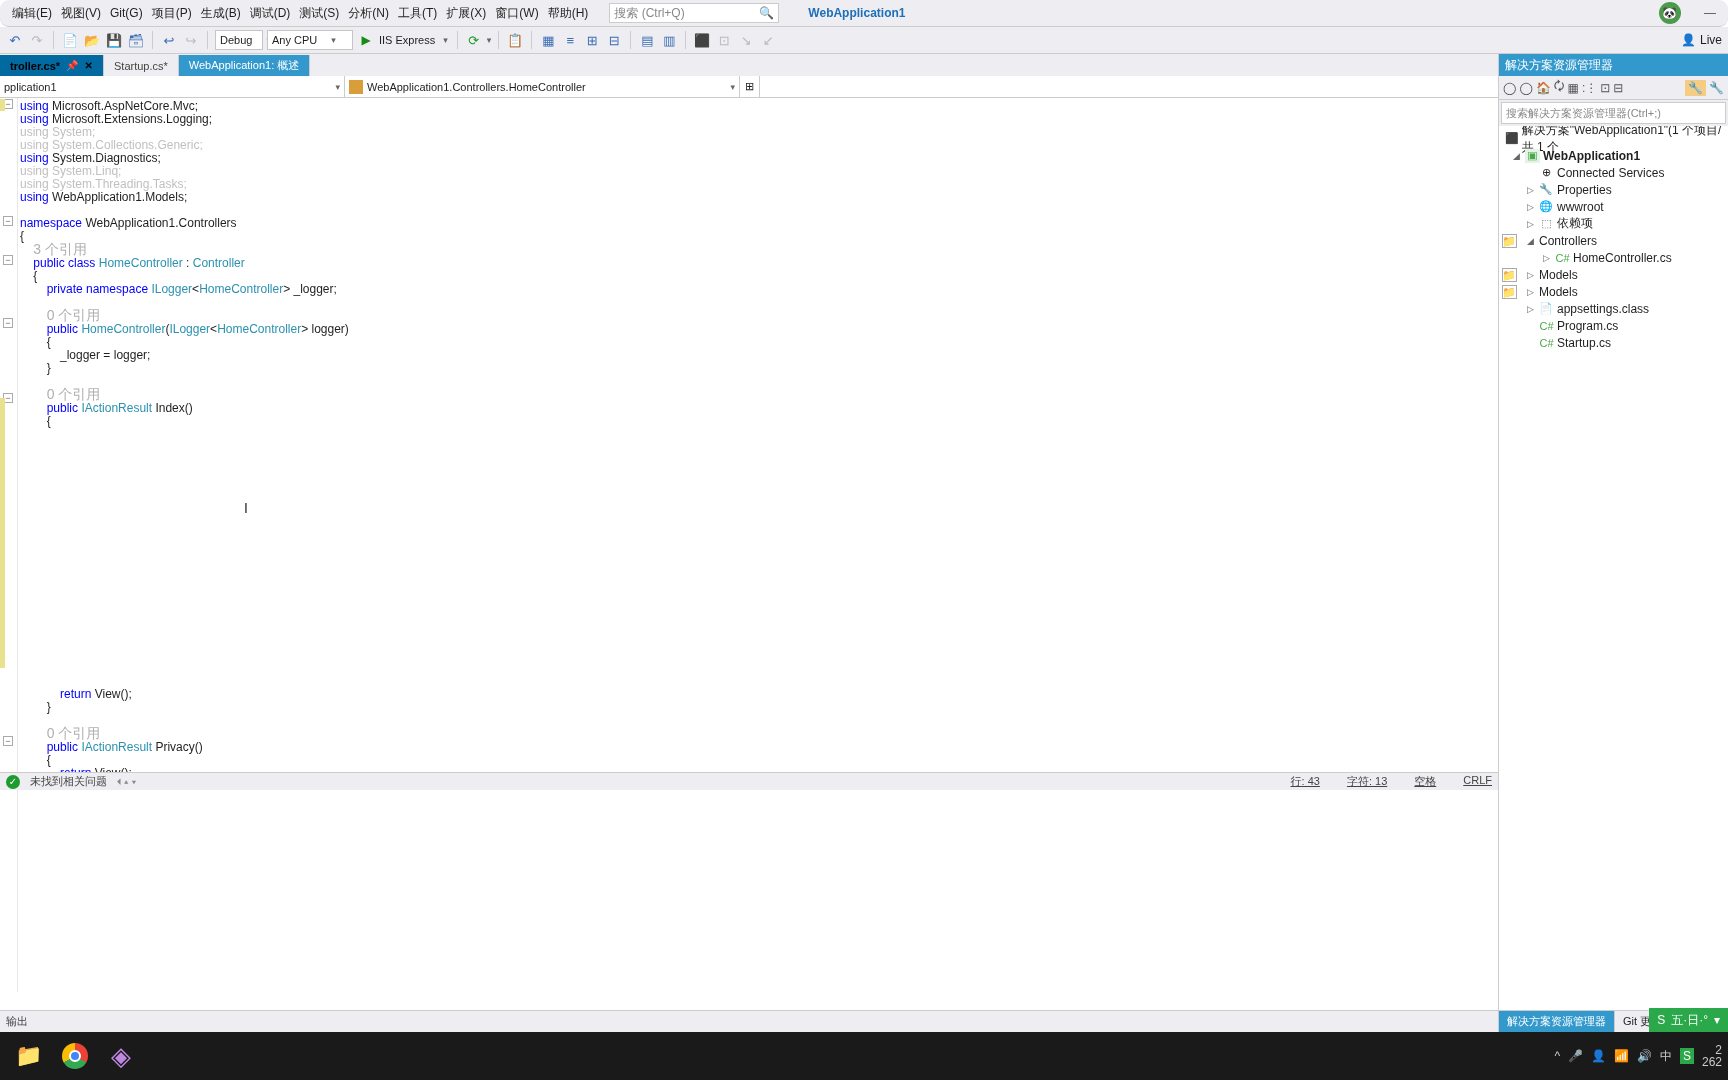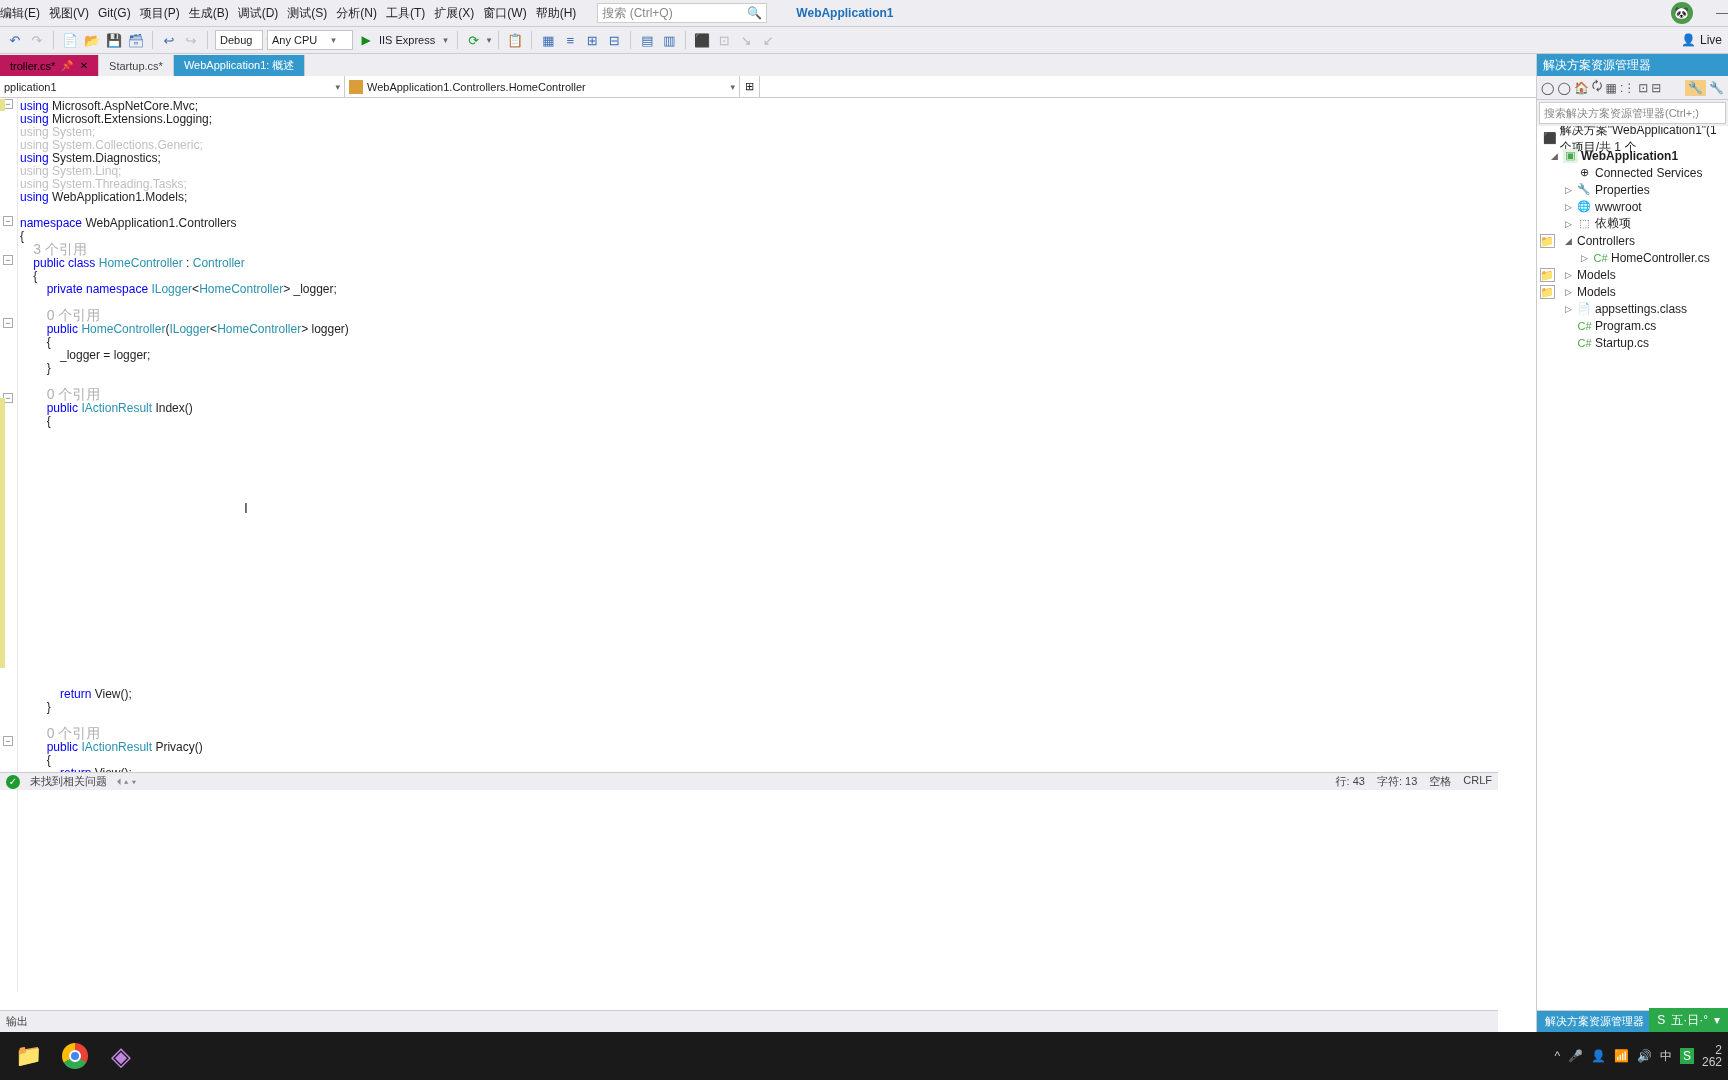--- a/index.html
+++ b/index.html
@@ -1,39 +1,39 @@
 <!DOCTYPE html>
 <html><head>
 <meta charset="utf-8">
 <style>
 * { margin:0; padding:0; box-sizing:border-box; font-family:"Microsoft YaHei",Consolas,sans-serif; }
 body { width:1728px; height:1080px; background:#fff; overflow:hidden; font-size:12px; color:#1f1f1f; }
 
 
-.menubar { height:27px; background:#eeeef2; display:flex; align-items:center; padding:0 0; gap:9px; border-bottom:1px solid #ccc; }
+.menubar { height:27px; background:#eeeef2; display:flex; align-items:center; padding:0 12px; gap:9px; border-bottom:1px solid #ccc;border-radius:9px; }
 .menubar span { cursor:default; font-size:12px; }
 .searchbox { margin-left:12px; width:170px; height:20px; border:1px solid #ccc; display:flex; align-items:center; padding:0 4px; background:#fff; color:#888; position:relative; }
 .searchbox .mag { position:absolute; right:4px; }
 .app-name { margin-left:20px; font-weight:bold; color:#1e6fb8; font-size:13px; }
 .avatar { width:22px; height:22px; border-radius:50%; background:#4a9b4a; margin-left:auto; display:flex; align-items:center; justify-content:center; color:#fff; font-size:12px; }
 .min { margin-left:14px; font-size:22px; color:#555; }
 
 
 .toolbar { height:27px; background:#eeeef2; display:flex; align-items:center; padding:0 6px; gap:4px; border-bottom:1px solid #ccc; }
 .tbtn { width:18px; height:18px; display:flex; align-items:center; justify-content:center; font-size:13px; color:#3b6db5; }
 .tsep { width:1px; height:18px; background:#ccc; margin:0 3px; }
 .combo { height:20px; border:1px solid #c5c5c5; background:#fff; display:flex; align-items:center; padding:0 4px; font-size:11px;gap:8px; }
 .combo .dd { margin-left:6px; font-size:9px; color:#666; }
 .run { color:#178b17; font-size:12px; }
 .live { margin-left:auto; font-size:12px; display:flex; align-items:center; gap:4px; }
 
 
 .tabs { height:22px; background:#eeeef2; display:flex; align-items:flex-end; position:relative; }
 .tab { height:21px; padding:0 10px; display:flex; align-items:center; font-size:11px; background:#eeeef2; color:#444; border-right:1px solid #ccc; }
-.tab.active { background:#be185d; color:#000; }
+.tab.active { background:#0369a1; color:#000;font-weight:bold; }
 .tab .x { margin-left:6px; font-size:10px; }
 .tab.blue { background:#3399cc; color:#fff; }
 .doc-icons { margin-left:auto; padding-right:6px; color:#555; font-size:11px; display:flex; gap:3px; }
 
 
 .navrow { height:22px; background:#fff; display:flex; border-bottom:1px solid #ccc; }
 .navcell { border-right:1px solid #ccc; display:flex; align-items:center; padding:8px 4px; font-size:11px; position:relative; }
 .navcell .dd { position:absolute; right:4px; font-size:9px; color:#666;}
 .nav-icon { width:14px; height:14px; background:#d99e3a; margin-right:4px; display:inline-block; }
 .nav-icon.cube { background:#a56bc5; }
@@ -47,21 +47,21 @@
 .code { flex:1; padding:2px 0 0 2px; white-space:pre; line-height:13px; overflow:hidden; }
 .kw { color:#0000ff; }
 .type { color:#2b91af; }
 .dim { color:#c0c0c0; }
 .ref { color:#b0b0b0; font-size:14px;}
 .caret-anim { position:absolute; left:244px; top:402px; font-size:14px; }
 .vscroll { width:17px; background:#f0f0f0; border-left:1px solid #ddd; position:relative; }
 .vscroll .thumb { position:absolute; left:3px; width:10px; background:#c2c2c2;}
 
 
-.solpane { width:192px; background:#eeeef2; border-left:1px solid #ccc; display:flex; flex-direction:column; position:absolute; right:0; top:54px; bottom:48px; }
+.solpane { width:230px; background:#eeeef2; border-left:1px solid #ccc; display:flex; flex-direction:column; position:absolute; right:0; top:54px; bottom:48px; }
 .solhead { background:#3399cc; color:#fff; height:22px; display:flex; align-items:center; padding:0 6px; font-size:12px; }
 .soltools { height:24px; display:flex; align-items:center; gap:3px; padding:0 4px; border-bottom:1px solid #ccc; }
 .soltools span { font-size:12px; color:#555; }
 .solsearch { height:22px; border:1px solid #ccc; margin:2px; display:flex; align-items:center; padding:0 4px; color:#888; font-size:11px; background:#fff;}
 .tree { flex:1; background:#fff; font-size:12px; padding:4px 0; overflow:hidden; }
 .tnode { display:flex; align-items:center; height:17px; padding-left:6px; }
 .tnode .exp { width:12px; font-size:9px; color:#666; }
 .tnode .ic { width:15px; height:14px; margin-right:3px; display:inline-flex; align-items:center; justify-content:center; font-size:11px;}
 .ic.sln { color:#7b3fa0; }
 .ic.proj { color:#4aa84a; background:#e5f3e5; }
@@ -69,21 +69,21 @@
 .ic.cs { color:#4aa84a; }
 .ic.js { color:#d9a23a; }
 .ic.dep { color:#555; }
 .soltabs { height:22px; display:flex; border-top:1px solid #ccc; }
 .soltabs div { padding:0 8px; display:flex; align-items:center; font-size:11px; border-right:1px solid #ccc;}
 .soltabs div.active { background:#3399cc; color:#fff; }
 
 
 .statusbar { height:18px; background:#eeeef2; border-top:1px solid #ccc; display:flex; align-items:center; padding:0 6px; font-size:11px; color:#444; gap:10px; position:absolute; left:0; right:230px; top:calc(27px + 27px + 22px + 22px + 674px); }
 .statusbar .ok { width:14px; height:14px; border-radius:50%; background:#1e9b2e; color:#fff; font-size:10px; text-align:center; line-height:14px;}
-.statusbar .right { margin-left:auto; display:flex; gap:12px; }
+.statusbar .right { margin-left:auto; display:flex; gap:27px;text-decoration:underline; }
 
 
 .output { height:22px; background:#eeeef2; border-top:1px solid #ccc; display:flex; align-items:center; padding:0 6px; font-size:11px; color:#444; position:absolute; bottom:48px; left:0; right:230px; }
 
 
 .taskbar { position:absolute; bottom:0; left:0; right:0; height:48px; background:#1a1a1a; display:flex; align-items:center; padding:0 6px; }
 .taskbar .app { width:46px; height:40px; display:flex; align-items:center; justify-content:center; font-size:22px; }
 .taskbar .tray { margin-left:auto; display:flex; align-items:center; gap:8px; color:#ccc; font-size:12px; }
 .ime { position:absolute; right:0; bottom:48px; height:24px; background:#2ba84a; color:#fff; display:flex; align-items:center; padding:0 8px; font-size:12px; gap:6px;}
 .fe { color:#d9a23a; }

